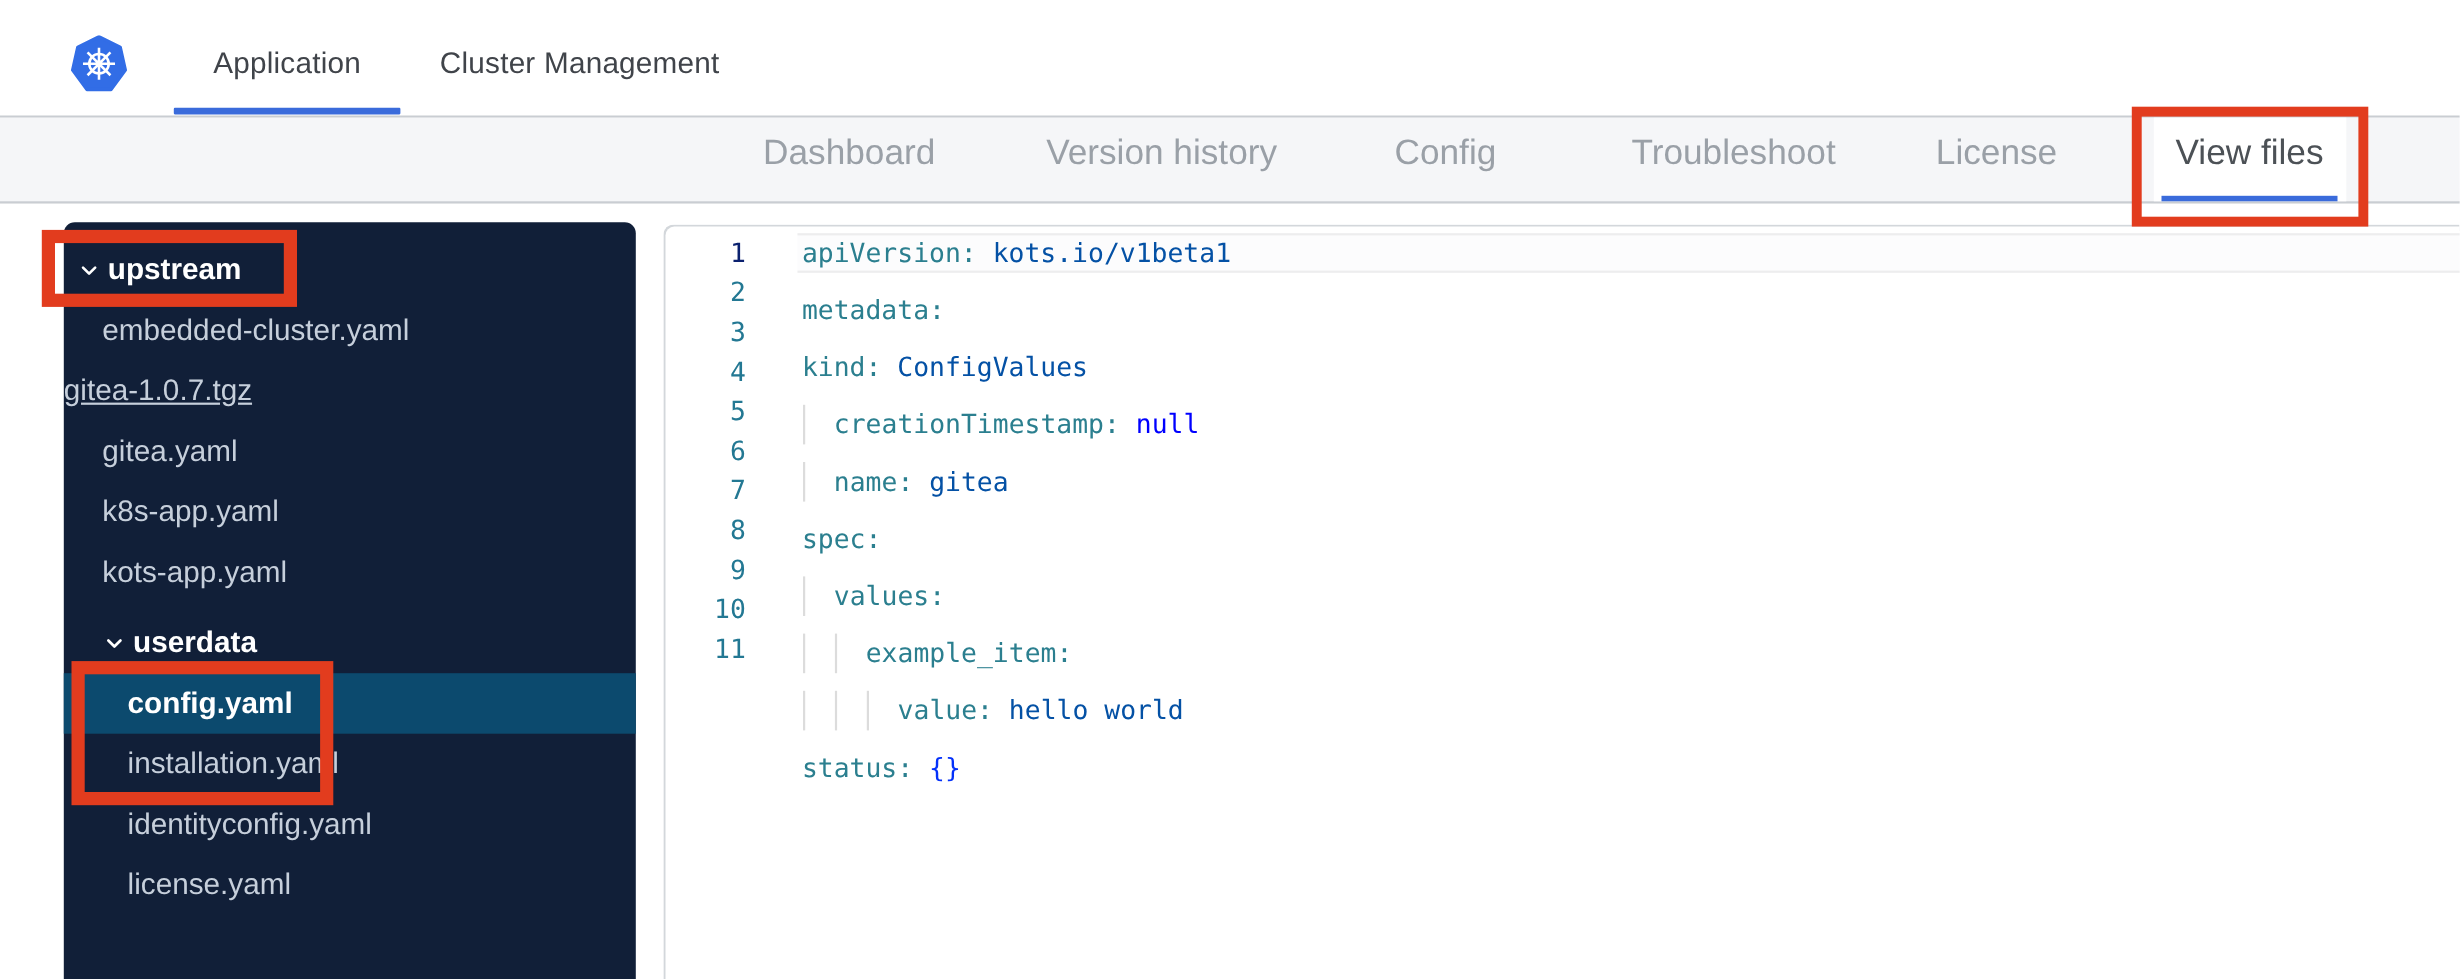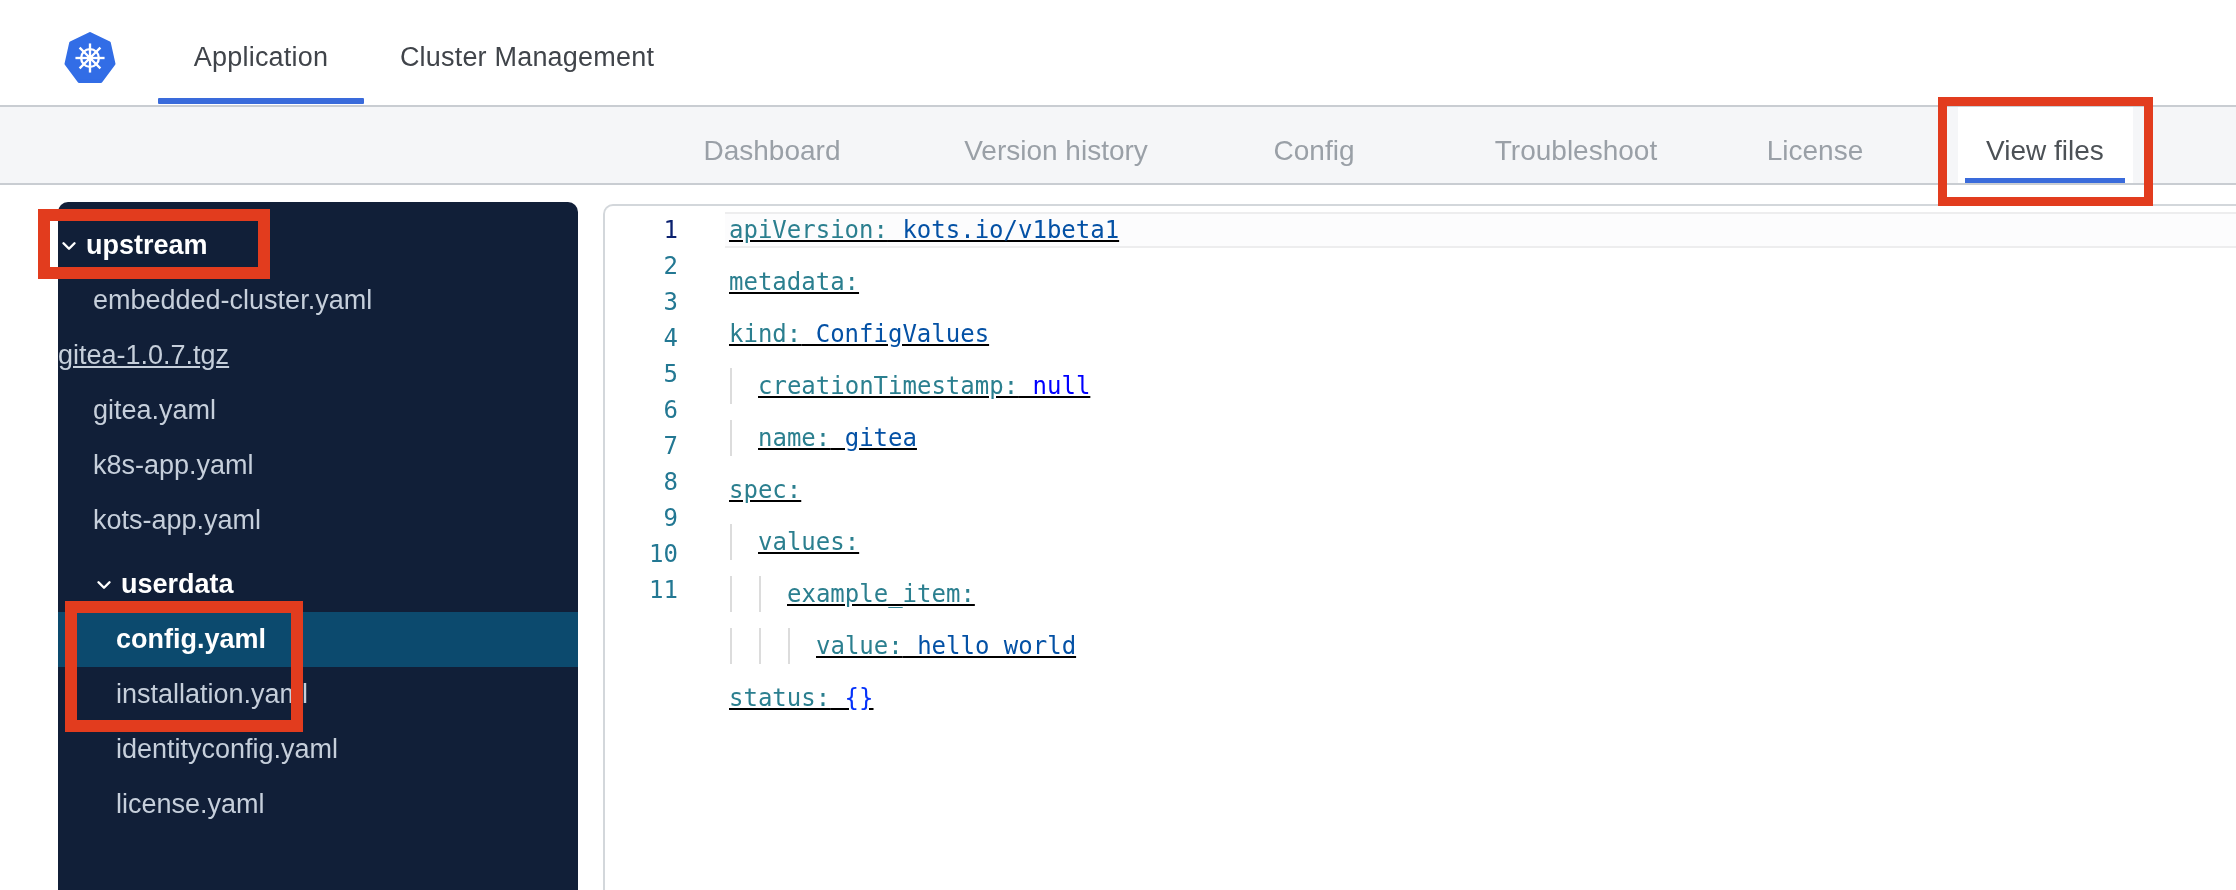--- a/index.html
+++ b/index.html
@@ -13,22 +13,22 @@
   .k8s-logo{position:absolute;left:64px;top:32px;width:52px;height:52px;}
   .top-tab{position:absolute;top:5px;height:105px;display:flex;align-items:center;justify-content:center;
     font-size:27px;color:#40444a;letter-spacing:.2px;cursor:pointer;text-align:center;}
   .top-tab.app{left:158px;width:206px;}
   .top-tab.cluster{left:386px;width:282px;}
   .top-tab-underline{position:absolute;left:158px;top:98px;width:206px;height:6px;background:#3a6bdb;border-radius:1px;}
   
   .subnav{position:absolute;left:0;top:107px;width:2236px;height:76px;background:#f5f6f8;border-bottom:2px solid #c9cdd2;}
   .subnav-active-bg{position:absolute;left:1958px;top:0;width:175px;height:76px;background:#ffffff;}
   .subnav-underline{position:absolute;left:1965px;top:71px;width:160px;height:5px;background:#3a6bdb;}
-  .subnav-item{position:absolute;top:16px;height:55px;display:flex;align-items:center;transform:translateX(-50%);
-    font-size:28px;color:#9aa0a7;white-space:nowrap;cursor:pointer;}
+  .subnav-item{position:absolute;top:4px;height:55px;display:flex;align-items:center;transform:translateX(-50%);
+    font-size:32px;color:#9aa0a7;white-space:nowrap;cursor:pointer;}
   .subnav-item:nth-child(1){left:772px;}
   .subnav-item:nth-child(2){left:1056px;}
   .subnav-item:nth-child(3){left:1314px;}
   .subnav-item:nth-child(4){left:1576px;}
   .subnav-item:nth-child(5){left:1815px;}
   .subnav-item:nth-child(6){left:2045px;}
   .subnav-item.active{color:#4c5156;}
   
   .sidebar{position:absolute;left:58px;top:202px;width:520px;height:688px;background:#111f38;
     border-radius:10px 10px 0 0;padding-top:16px;box-sizing:border-box;}
@@ -40,21 +40,21 @@
   
   .editor{position:absolute;left:603px;top:204px;width:1633px;height:686px;background:#ffffff;
     border-left:2px solid #d3d7db;border-top:2px solid #d3d7db;border-radius:10px 0 0 0;box-sizing:border-box;
     font-family:"DejaVu Sans Mono",monospace;font-size:24px;}
   .cur-line{position:absolute;left:120px;right:0;top:6px;height:36px;background:#fcfcfd;
     border-top:2px solid #ededee;border-bottom:2px solid #ededee;box-sizing:border-box;}
   .gutter{position:absolute;left:0;top:6px;width:73px;text-align:right;color:#237893;line-height:36px;}
   .gutter .ln{height:36px;}
   .gutter .ln.active{color:#0b216f;}
   .code{position:absolute;left:124px;top:6px;right:0;line-height:36px;}
-  .code-line{position:relative;height:52px;white-space:pre;text-decoration:underline;}
+  .code-line{position:relative;height:52px;white-space:pre;}
   .guide{position:absolute;top:0;width:2px;height:36px;background:#dcdcdc;}
   .tok-key{color:#2b7f8f;}
   .tok-str{color:#0451a5;}
   .tok-kw{color:#0000ff;}
   .tok-bracket{color:#0431fa;}
   
   .anno{position:absolute;border:12px solid #e23c1e;box-sizing:border-box;pointer-events:none;z-index:50;}
   .anno.viewfiles{left:1938px;top:97px;width:215px;height:109px;border-width:9px;}
   .anno.upstream{left:38px;top:209px;width:232px;height:70px;}
   .anno.userdata{left:65px;top:601px;width:238px;height:131px;}
@@ -90,21 +90,21 @@
       <div class="subnav-item">Version history</div>
       <div class="subnav-item">Config</div>
       <div class="subnav-item">Troubleshoot</div>
       <div class="subnav-item">License</div>
       <div class="subnav-item active">View files</div>
     </div>
   <div class="subnav-underline"></div>
 </div>
 
 <div class="sidebar" id="file-tree">
-    <div class="tree-row folder" style="">
+    <div class="tree-row folder" style="padding-left: 12px;">
       <span class="chev">
         <svg width="22" height="22" viewBox="0 0 20 20">
           <polyline points="5,7.5 10,12.5 15,7.5" fill="none" stroke="#ffffff" stroke-width="2.2" stroke-linecap="round" stroke-linejoin="round"></polyline>
         </svg>
       </span>
       <span>upstream</span>
     </div>
     <div class="tree-row file" style="padding-left: 35px;">
       <span>embedded-cluster.yaml</span>
     </div>

